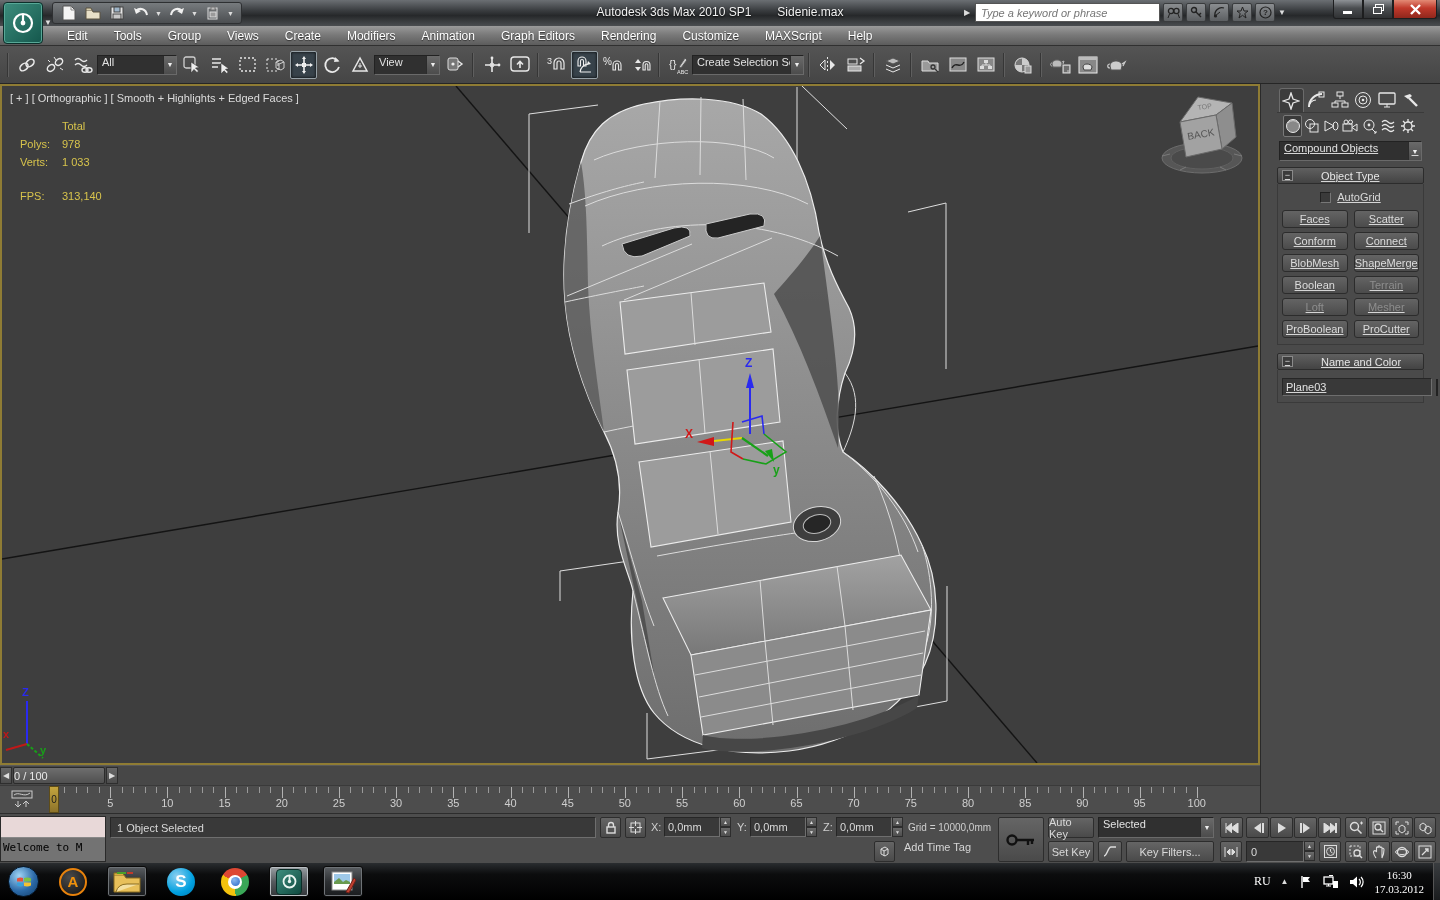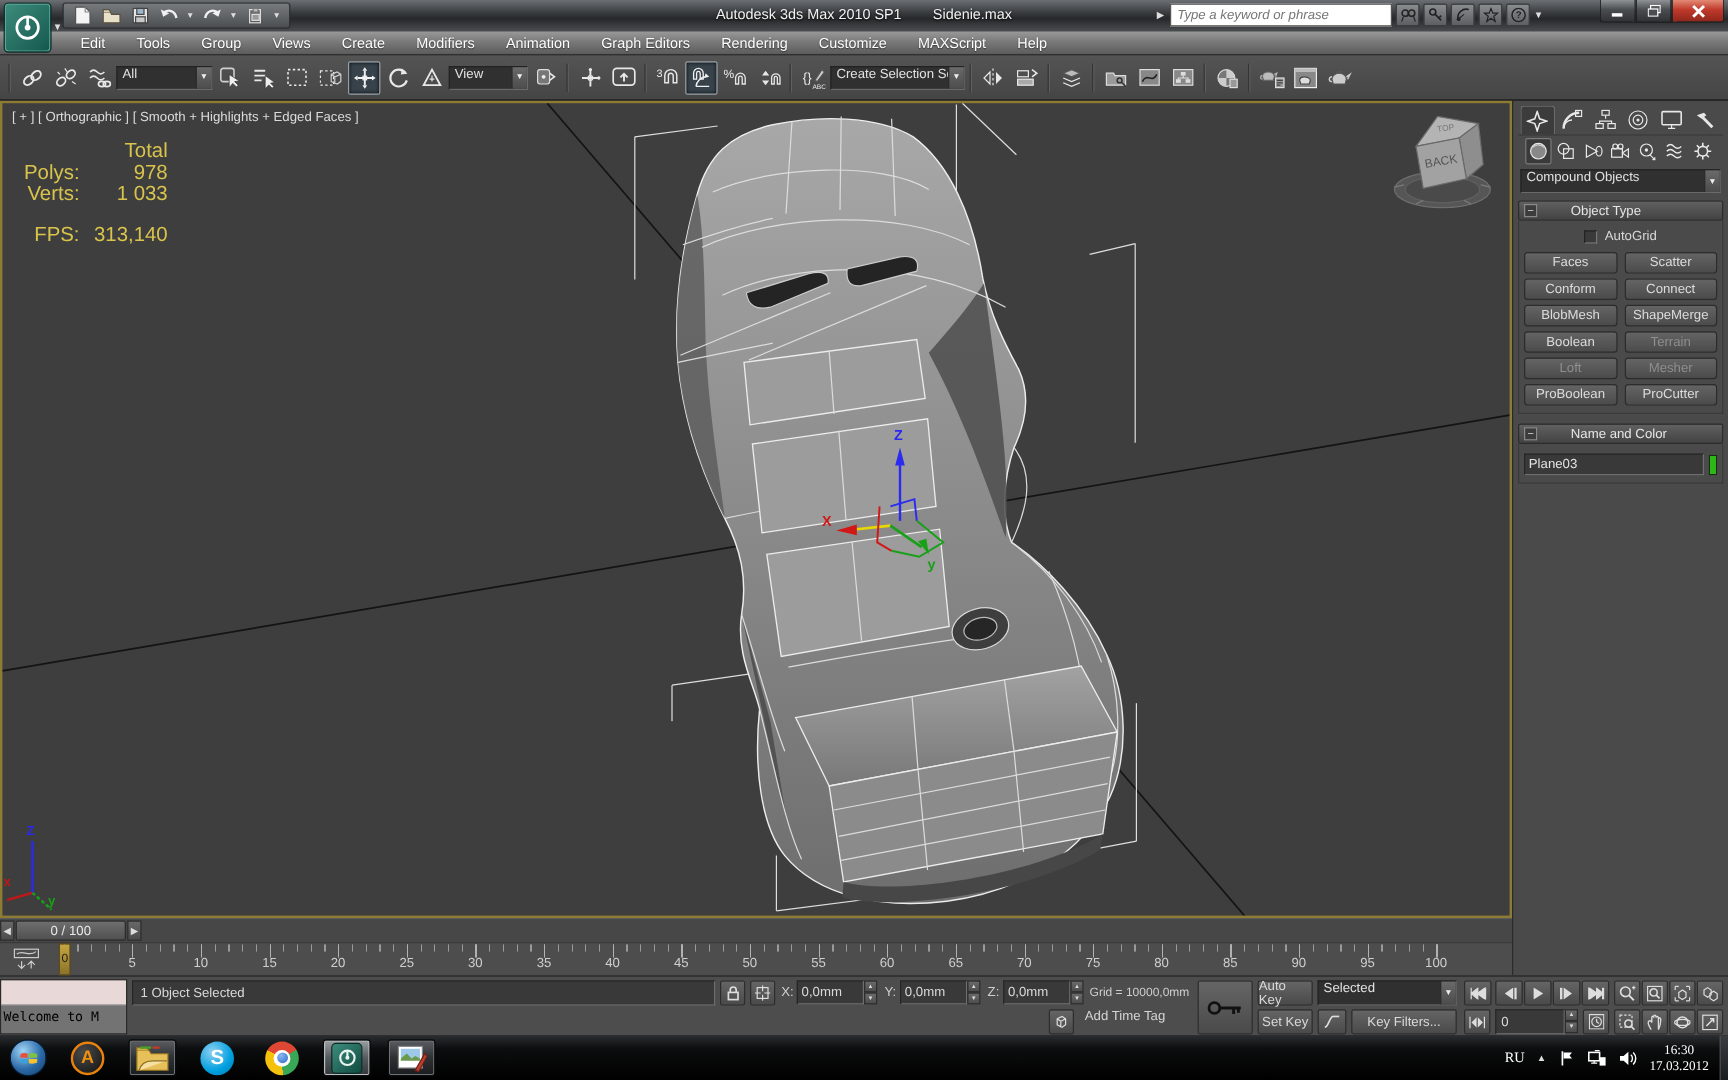--- a/index.html
+++ b/index.html
@@ -48,31 +48,31 @@
   .tb-dd .dd-text { padding:0 4px; overflow:hidden; white-space:nowrap; flex:1; }
   .dd-arrow { width:13px; height:100%; background:linear-gradient(#6a6a6a,#4c4c4c); border-left:1px solid #2c2c2c;
     display:flex; align-items:center; justify-content:center; font-size:7px; color:#eee; }
   svg.g { display:block; }
 
   
   .content-row { display:flex; height:729px; }
   .left-col { width:1260px; display:flex; flex-direction:column;text-decoration:underline; }
   .viewport { height:681px; border:2px solid #8f7c34; background:#3e3e3e; position:relative; }
   .vp-label { position:absolute; left:8px; top:6px; color:#dcdcdc; font-size:11px; z-index:5; }
-  .vp-stats { position:absolute; left:16px; top:30px; color:#d8c44c; font-size:17px; z-index:5; line-height:16px;text-align:right; }
+  .vp-stats { position:absolute; left:16px; top:30px; color:#d8c44c; font-size:11px; z-index:5; line-height:16px; }
   .vp-stats table td { padding-right:10px; }
   .vp-stats .gap { height:14px; }
   .vp-canvas { position:absolute; left:0; top:0; }
 
   
   .ts-row { height:20px; background:#474747; border-top:1px solid #5a5a5a; position:relative; }
   .ts-arrow { position:absolute; top:1px; width:12px; height:17px; background:linear-gradient(#686868,#4c4c4c);
     border:1px solid #2e2e2e; color:#ddd; font-size:8px; display:flex; align-items:center; justify-content:center; }
   .ts-handle { position:absolute; left:13px; top:1px; width:92px; height:17px; background:linear-gradient(#6e6e6e,#505050);
-    border:1px solid #2b2b2b; border-radius:2px; color:#e8e8e8; display:flex; align-items:center; justify-content:center; }
+    border:1px solid #2b2b2b; border-radius:2px; color:#e8e8e8; display:flex; align-items:center; }
   .tb-row { height:28px; background:#4d4d4d; position:relative; border-top:1px solid #3a3a3a; }
   .tb-curvebtn { position:absolute; left:2px; top:2px; width:40px; height:24px; display:flex; align-items:center; justify-content:center; }
   .ruler { position:absolute; left:46px; right:0; top:0; bottom:0; }
   .ruler::before { content:""; position:absolute; left:7px; width:1154px; top:1px; height:6px;
     background:repeating-linear-gradient(90deg,#9a9a9a 0 1px,transparent 1px 11.44px); }
   .ruler::after { content:""; position:absolute; left:7px; width:1155px; top:1px; height:11px;
     background:repeating-linear-gradient(90deg,#b2b2b2 0 1px,transparent 1px 57.2px); }
   .ruler-labels { position:absolute; left:35.6px; top:11px; display:flex; }
   .rlabel { width:57.2px; text-align:center; color:#cfcfcf; font-size:11px; }
   .frame-marker { position:absolute; left:49px; top:0; width:10px; height:100%; background:linear-gradient(#c4a53e,#8d732a);
@@ -91,21 +91,21 @@
   .abs { position:absolute; }
   .coord-label { color:#cfcfcf; }
   .coord-field { height:20px; display:flex; align-items:center; padding:0 3px; font-size:11px; }
   .spin { width:11px; height:20px; display:flex; flex-direction:column; }
   .spin div { flex:1; background:linear-gradient(#6a6a6a,#4d4d4d); border:1px solid #2d2d2d; color:#ddd; font-size:5px;
     display:flex; align-items:center; justify-content:center; }
   .playbtn { width:23px; height:21px; }
   .navbtn { width:22px; height:21px; }
 
   
-  .command-panel { width:180px; background:#4a4a4a; border-left:1px solid #2a2a2a; padding:2px 4px; }
+  .command-panel { width:180px; background:#4a4a4a; border-left:1px solid #2a2a2a; padding:2px 16px;text-decoration:underline; }
   .panel-tabs { display:flex; height:27px; align-items:flex-end; gap:1px; padding:1px 2px 0 2px; border-bottom:1px solid #3a3a3a; }
   .ptab { flex:1; height:24px; display:flex; align-items:center; justify-content:center; border-radius:3px 3px 0 0; }
   .ptab.active { background:#3c3c3c; border:1px solid #6b6b6b; border-bottom:none; }
   .cat-row { display:flex; height:26px; align-items:center; justify-content:space-between; padding:2px 6px; }
   .cbtn { width:22px; height:22px; display:flex; align-items:center; justify-content:center; border-radius:2px; border:1px solid transparent; }
   .cbtn.active { background:#3a3a3a; border-color:#7a7a7a; }
   .panel-dd { margin:2px 2px 6px 2px; height:20px; }
   .rollout { margin:2px 0 8px 0; }
   .ro-header { height:17px; background:linear-gradient(#606060,#434343); border:1px solid #2c2c2c; border-radius:2px;
     display:flex; align-items:center; color:#e6e6e6; padding:0 4px; }

